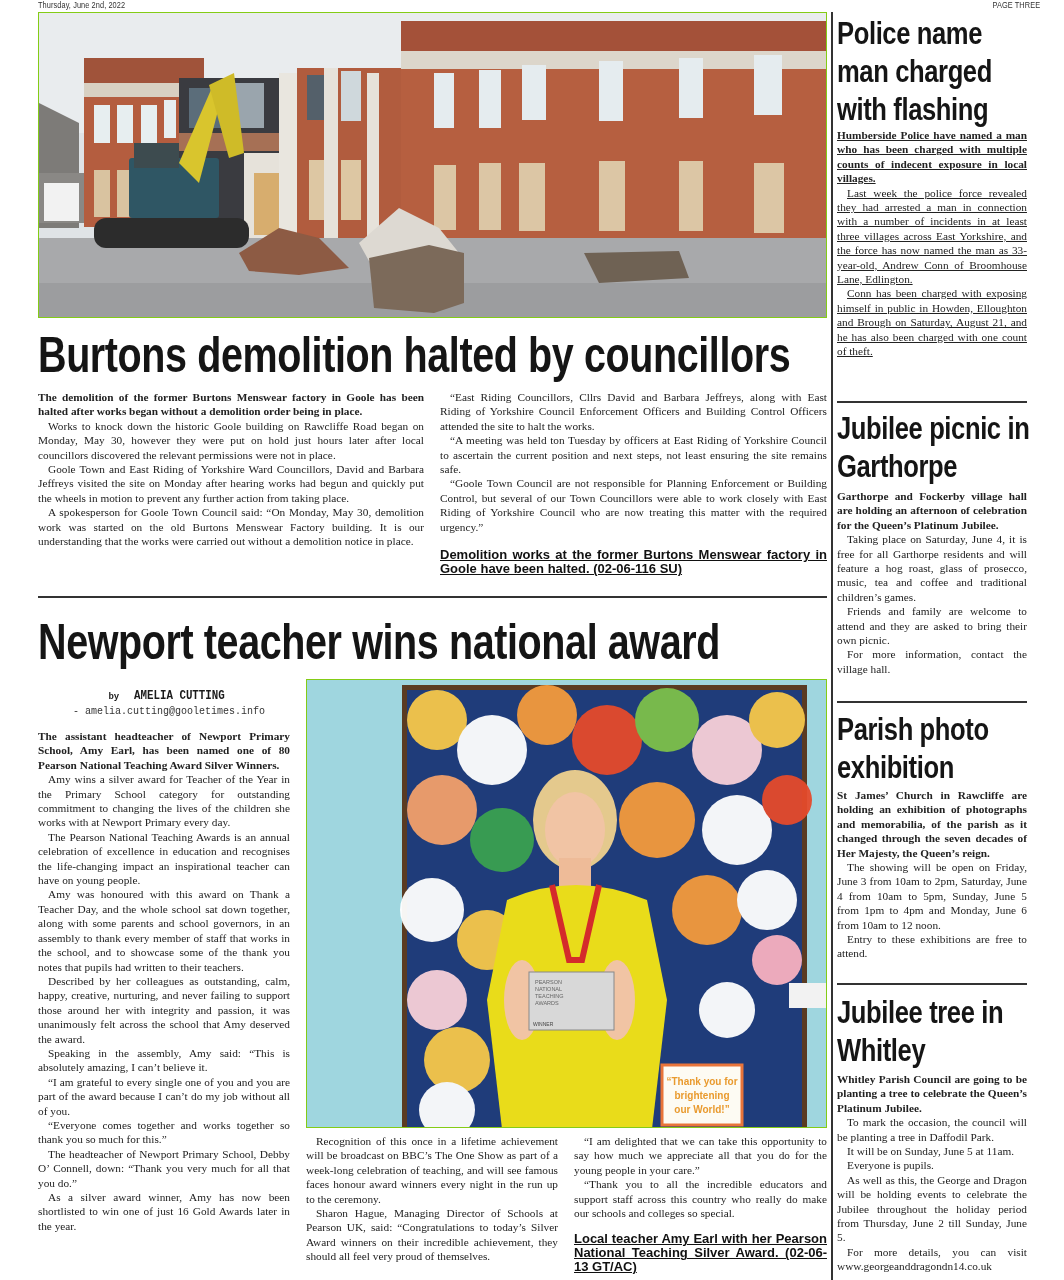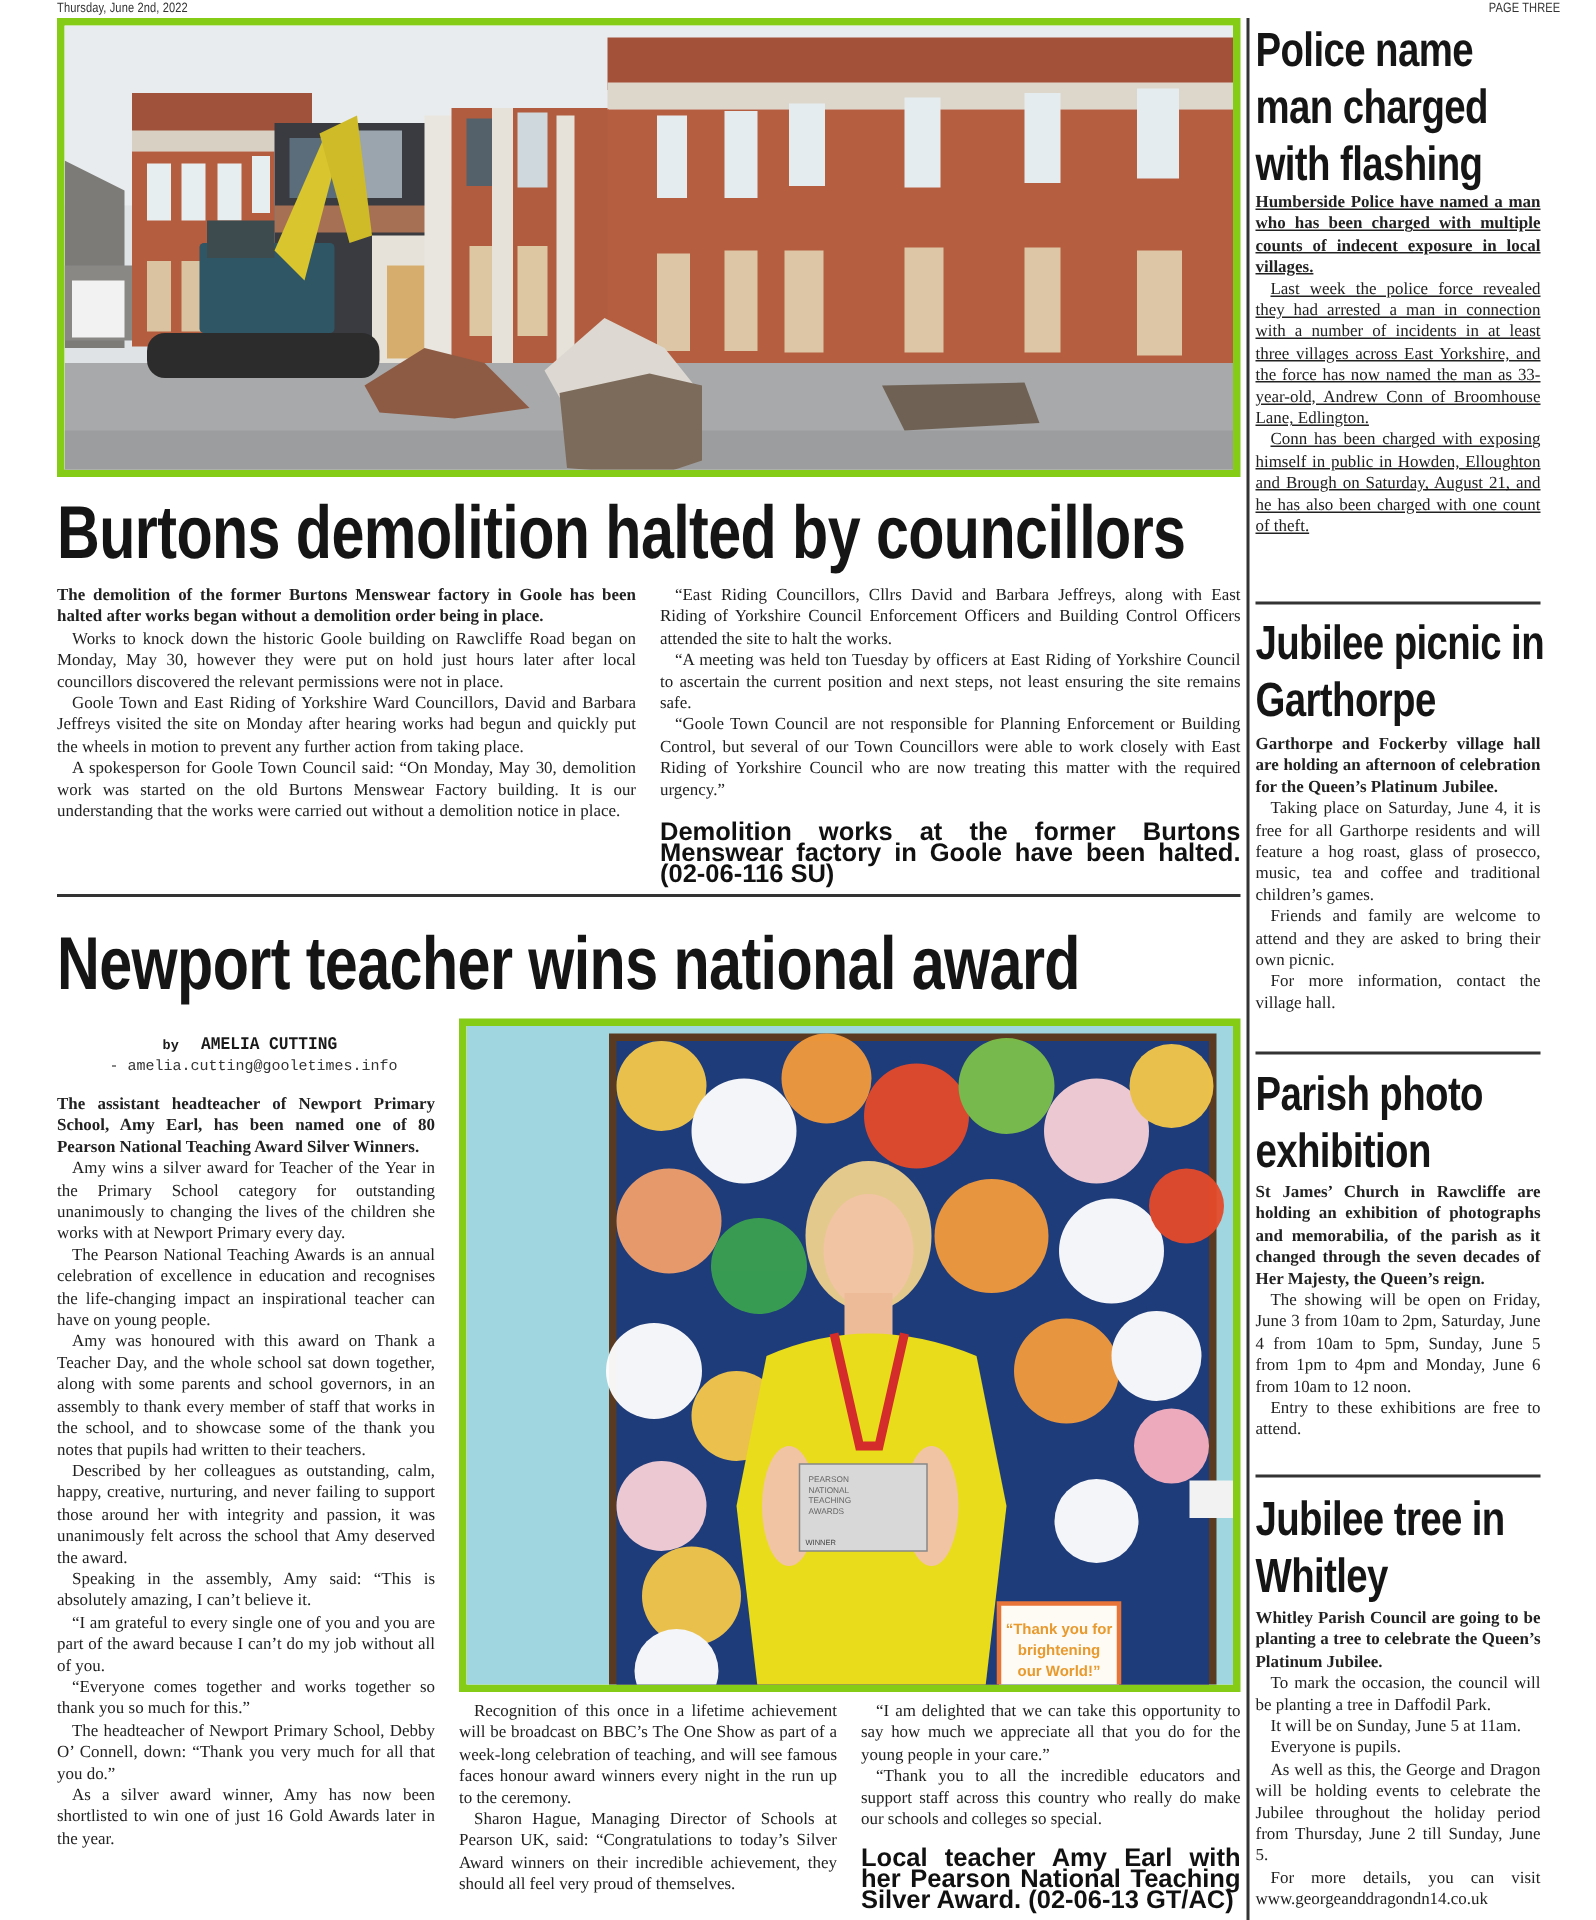--- a/index.html
+++ b/index.html
@@ -12,25 +12,25 @@
 
   .col-rule { position: absolute; left: 831px; top: 12px; width: 2px; height: 1268px; background: #333; }
 
   .headline { position: absolute; font-family: "Liberation Sans", sans-serif; font-weight: bold; color: #151515; white-space: nowrap; transform-origin: left top; letter-spacing: -0.5px; }
   .h-main { font-size: 50px; line-height: 50px; transform: scaleX(0.79); }
   .h-side { font-size: 32px; line-height: 38px; transform: scaleX(0.8); white-space: normal; width: 245px; }
 
   .txt { position: absolute; font-size: 11.3px; line-height: 14.4px; text-align: justify; color: #222; }
   .txt p { text-indent: 10px; }
   .txt p.lede { font-weight: bold; text-indent: 0; }
-  .caption { font-family: "Liberation Sans", sans-serif; font-weight: bold; font-size: 17px; line-height: 14px; text-align: justify; margin-top: 14px; color: #111; }
+  .caption { font-family: "Liberation Sans", sans-serif; font-weight: bold; font-size: 13px; line-height: 14px; text-align: justify; margin-top: 14px; color: #111; text-decoration: underline; }
 
   .hrule { position: absolute; height: 2px; background: #333; }
 
-  .photo { position: absolute; overflow: hidden; border: 5px solid #84cc16; text-decoration: underline; }
+  .photo { position: absolute; overflow: hidden; border: 1px solid #84cc16; text-decoration: underline; }
 
   .byline { position: absolute; font-family: Liberation Mono, monospace; text-align: center; }
   .byline .by { font-size: 9px; font-weight: bold; }
   .byline .name { font-size: 12px; font-weight: bold; transform: scaleX(0.9); display: inline-block; }
   .byline .email { font-size: 10px; color: #333; margin-top: 2px; }
 </style>
 </head>
 <body>
 
 <div class="folio left">Thursday, June 2nd, 2022</div>
@@ -132,21 +132,21 @@
 <div class="byline" style="left:38px; top:686px; width:262px;">
   <div>
     <span class="by">by</span>
     <span class="name">AMELIA CUTTING</span>
   </div>
   <div class="email">- amelia.cutting@gooletimes.info</div>
 </div>
 
 <div class="txt" style="left:38px; top:729px; width:252px;">
   <p class="lede">The assistant headteacher of Newport Primary School, Amy Earl, has been named one of 80 Pearson National Teaching Award Silver Winners.</p>
-  <p>Amy wins a silver award for Teacher of the Year in the Primary School category for outstanding unanimously to changing the lives of the children she works with at Newport Primary every day.</p>
+  <p>Amy wins a silver award for Teacher of the Year in the Primary School category for outstanding commitment to changing the lives of the children she works with at Newport Primary every day.</p>
   <p>The Pearson National Teaching Awards is an annual celebration of excellence in education and recognises the life-changing impact an inspirational teacher can have on young people.</p>
   <p>Amy was honoured with this award on Thank a Teacher Day, and the whole school sat down together, along with some parents and school governors, in an assembly to thank every member of staff that works in the school, and to showcase some of the thank you notes that pupils had written to their teachers.</p>
   <p>Described by her colleagues as outstanding, calm, happy, creative, nurturing, and never failing to support those around her with integrity and passion, it was unanimously felt across the school that Amy deserved the award.</p>
   <p>Speaking in the assembly, Amy said: “This is absolutely amazing, I can’t believe it.</p>
   <p>“I am grateful to every single one of you and you are part of the award because I can’t do my job without all of you.</p>
   <p>“Everyone comes together and works together so thank you so much for this.”</p>
   <p>The headteacher of Newport Primary School, Debby O’ Connell, down: “Thank you very much for all that you do.”</p>
   <p>As a silver award winner, Amy has now been shortlisted to win one of just 16 Gold Awards later in the year.</p>
 </div>
 

